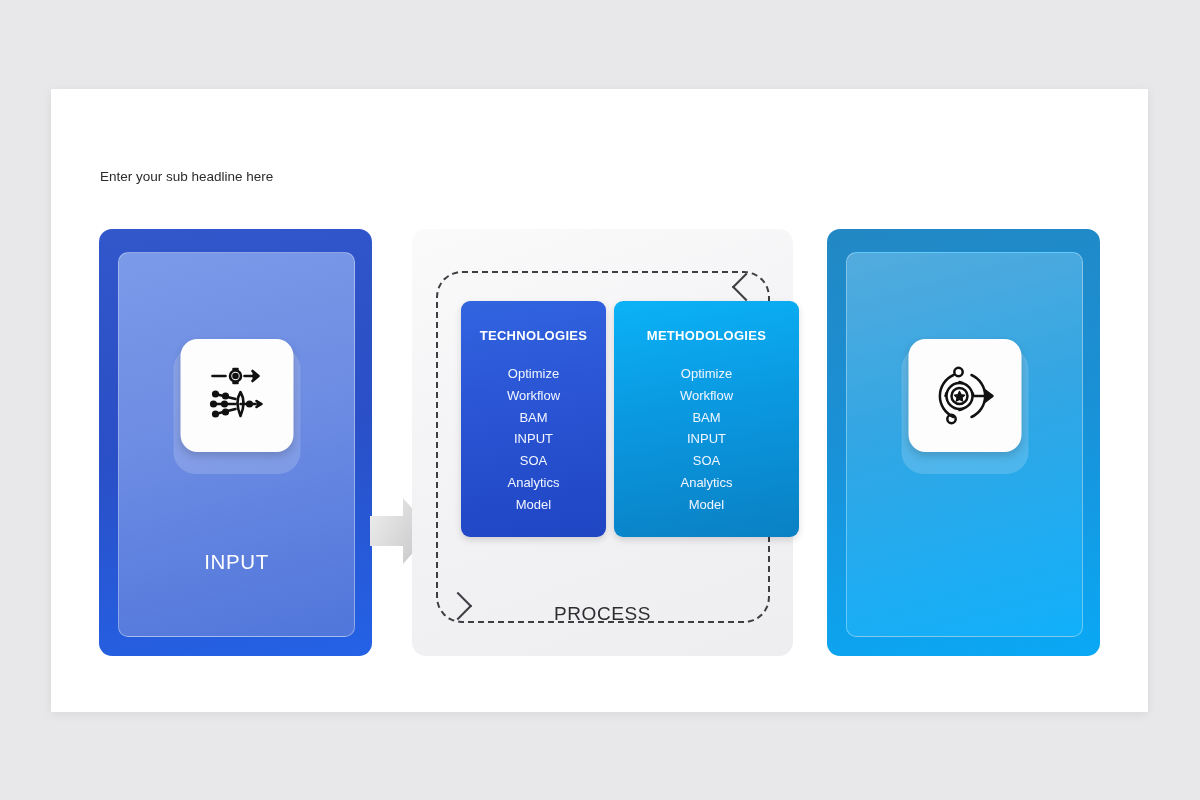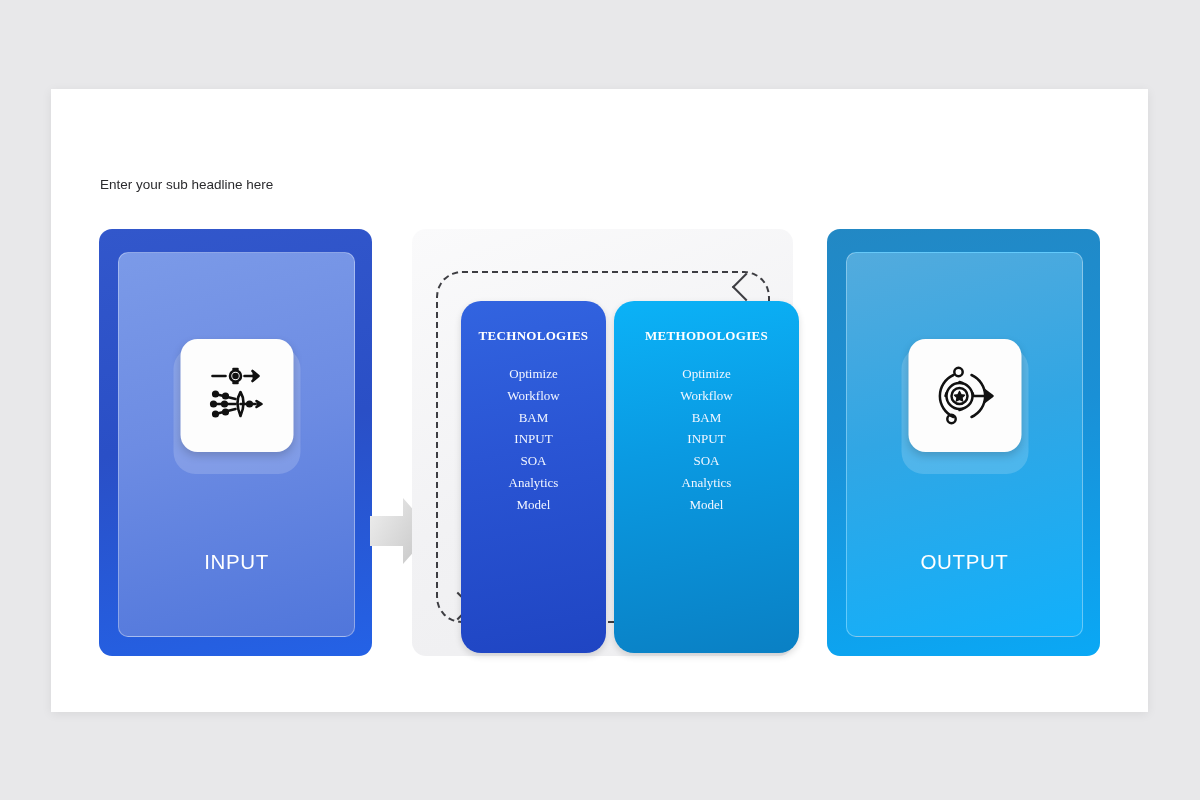--- a/index.html
+++ b/index.html
@@ -32,21 +32,21 @@
     top: 26px;
     font-size: 38px;
     font-weight: 400;
     color: #17171a;
     letter-spacing: -0.2px;
     white-space: nowrap;
   }
   #page-subtitle {
     position: absolute;
     left: 49px;
-    top: 88px;
+    top: 80px;
     font-size: 13.5px;
     font-weight: 400;
     color: #2b2b2e;
     white-space: nowrap;
   }
 
   
   .side-card {
     position: absolute;
     top: 140px;
@@ -158,24 +158,23 @@
     text-align: center;
     font-size: 19px;
     color: #2d2d31;
     letter-spacing: 0.6px;
   }
 
   .proc-col {
     position: absolute;
     top: 72px;
     width: 145px;
-    height: 352px;
-    border-radius: 20px;
+    height: 236px;
+    border-radius: 9px;
     box-shadow: 0 3px 7px rgba(0,0,0,0.14);
-    font-family: Liberation Serif, serif;
   }
   #proc-col-0 {
     left: 49px;
     background: linear-gradient(170deg, #3264e0 0%, #2a55d4 42%, #1f45c3 100%);
   }
   #proc-col-1 {
     left: 202px;
     background: linear-gradient(170deg, #0bb2f7 0%, #0a9ae2 42%, #0a80c4 100%);
     padding-left: 40px;
   }
@@ -294,20 +293,21 @@
         <li>Optimize</li>
         <li>Workflow</li>
         <li>BAM</li>
         <li>INPUT</li>
         <li>SOA</li>
         <li>Analytics</li>
         <li>Model</li>
       </ul>
     </div>
 
+    <div id="process-label">PROCESS</div>
   </div>
 
   <div class="flow-arrow" id="flow-arrow-2">
     <svg width="62" height="72" viewBox="0 0 62 72">
       <defs>
         <linearGradient id="ag2" x1="0" y1="0" x2="1" y2="0.6">
           <stop offset="0" stop-color="#efefef"></stop>
           <stop offset="1" stop-color="#c9c9c9"></stop>
         </linearGradient>
       </defs>
@@ -328,17 +328,16 @@
               <circle cx="32" cy="37" r="13"></circle>
               <circle cx="32" cy="37" r="8"></circle>
               <path d="M32 23 L35 24 M32 51 L35 50 M18 37 L19 34 M46 37 L45 34"></path>
               <path d="M32 32.5 L33.6 35.7 L37 36.2 L34.5 38.6 L35.1 42 L32 40.4 L28.9 42 L29.5 38.6 L27 36.2 L30.4 35.7 Z" fill="#111" stroke-width="1.4"></path>
               <line x1="47" y1="37" x2="62" y2="37"></line>
               <path d="M57 31 L65 37 L57 43" fill="#111"></path>
             </g>
           </svg>
         </div>
       </div>
-      <div class="card-label">OUTPUT</div>
     </div>
   </div>
 
 </div>
 
 </body></html>

